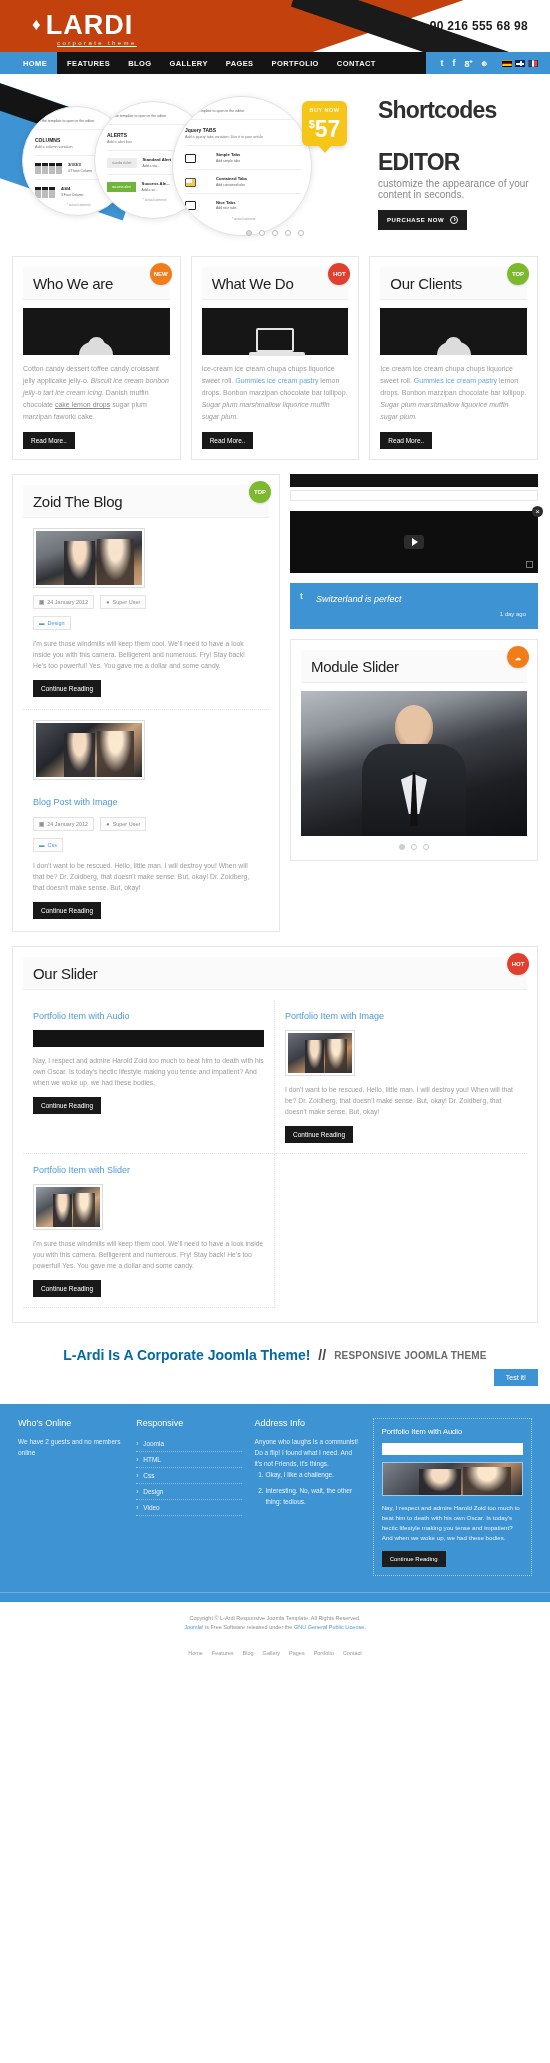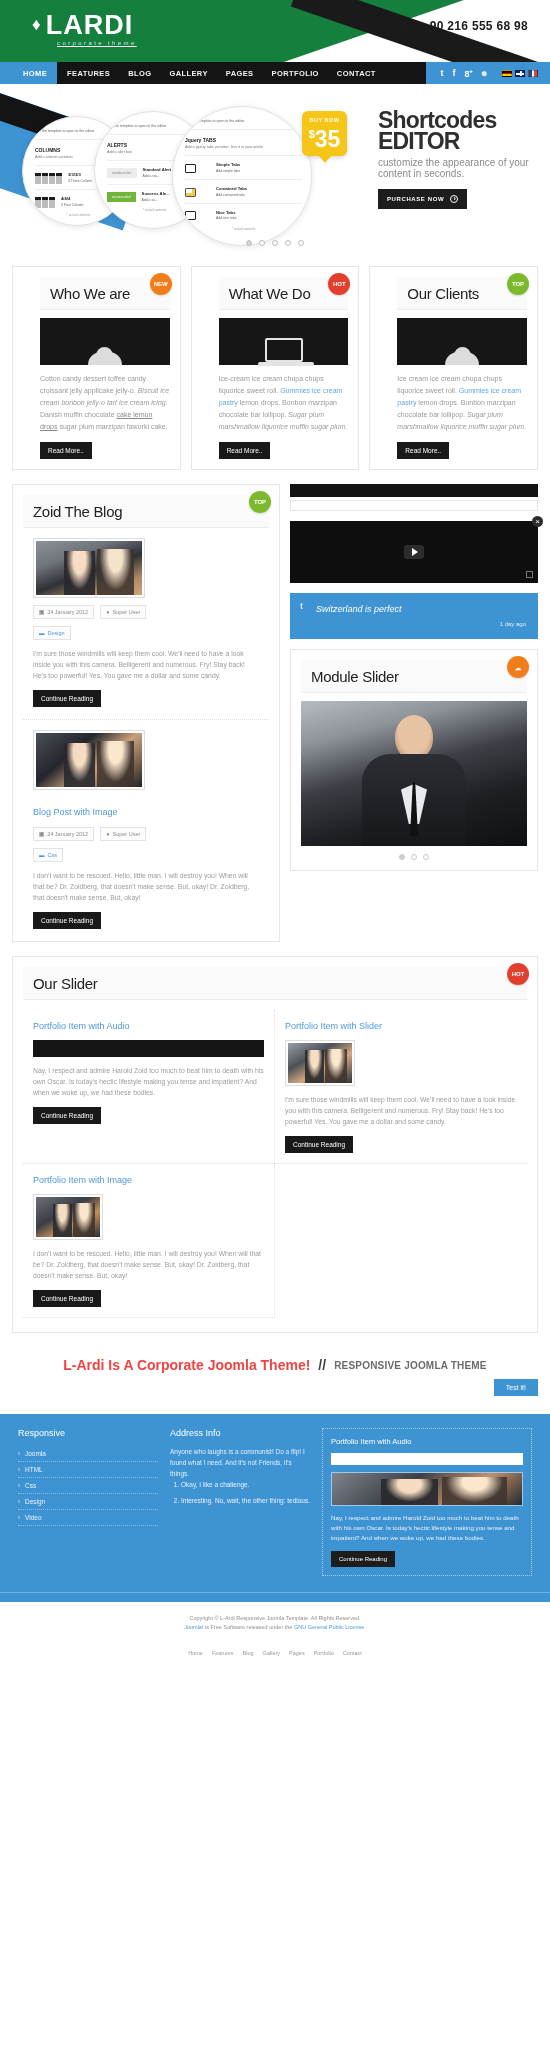--- a/index.html
+++ b/index.html
@@ -7,22 +7,22 @@
     width: 550px;
     background: #ffffff;
     font-family: "Liberation Sans", sans-serif;
     color: #555;
   }
   body { width: 550px; overflow-x: hidden; }
 
   
   .topbar {
     position: relative;
-    height: 62px;
-    background: #15803d;
+    height: 52px;
+    background: #c2410c;
     overflow: hidden;
   }
   .topbar .white-wedge {
     position: absolute;
     top: -40px; right: -30px;
     width: 430px; height: 150px;
     background: #ffffff;
     transform: rotate(-19deg);
     transform-origin: top right;
   }
@@ -190,21 +190,21 @@
   }
   .price-badge .bn { font-size: 5.5px; font-weight: bold; letter-spacing:.5px; margin-top: 6px; display:block; opacity:.9;}
   .price-badge .pr { font-size: 23px; font-weight: bold; line-height: 22px; display:block; }
   .price-badge .pr sup { font-size: 11px; vertical-align: super; }
 
   .slider-copy { position: absolute; left: 378px; top: 26px; width: 165px; }
   .slider-copy h1 {
     font-size: 23px; line-height: 21px; color: #2f2f2f;
     font-weight: bold; letter-spacing: -.8px;
   }
-  .slider-copy h1 .l2 { display:block; }
+  .slider-copy h1 .l2 { display:block;margin-top:31px; }
   .slider-copy p {
     font-size: 10px; line-height: 11px; color: #8a8a8a; margin-top: 5px;
   }
   .purchase-btn {
     display: inline-flex; align-items: center; gap: 6px;
     margin-top: 10px;
     background: #1d1d1d; color: #fff;
     font-size: 6px; font-weight: bold; letter-spacing: .6px;
     padding: 6px 9px;
     border: none; cursor: pointer;
@@ -249,21 +249,21 @@
   }
   .bg-orange { background: #f07d1a; }
   .bg-red { background: #e2402f; }
   .bg-green { background: #7cb92c; }
 
   
   .feature-row {
     display: flex; gap: 10px;
     padding: 12px 12px 0 12px;
   }
-  .feature-box { flex: 1; position: relative; padding-left: 17px; }
+  .feature-box { flex: 1; position: relative; }
   .fb-img {
     background: #161616; height: 47px; margin: 8px 10px 0 10px;
     display: flex; align-items: flex-end; justify-content: center;
   }
   .person-head { width: 17px; height: 17px; background: #dcdcdc; border-radius: 50% 50% 40% 40%; margin-bottom: 1px;}
   .person-body { position: absolute; width: 34px; height: 13px; background: #dcdcdc; border-radius: 16px 16px 0 0; bottom: 0;}
   .fb-img .pwrap { position: relative; display:flex; flex-direction:column; align-items:center; height: 36px; justify-content: flex-end;}
   .laptop { width: 38px; height: 24px; background:#161616; border: 2.5px solid #e4e4e4; border-radius: 2px; margin-bottom: 3px; position: relative;}
   .laptop:after { content:""; position:absolute; left:-9px; bottom:-6px; width:56px; height:4px; background:#e4e4e4; border-radius:2px; }
   .fb-body { padding: 8px 10px 10px 10px; }
@@ -384,21 +384,21 @@
   .work .audio-bar { background: #141414; height: 17px; margin-top: 8px; }
   .work .w-thumb { width: 70px; height: 46px; border: 1px solid #ddd; padding: 2px; margin-top: 8px; }
   .work p { font-size: 6.8px; line-height: 11px; color: #9c9c9c; margin-top: 8px; }
   .work .dark-btn { margin-top: 9px; }
 
   
   .cta {
     display: flex; align-items: center; justify-content: center;
     padding: 24px 12px 6px 12px; gap: 8px; flex-wrap: wrap;
   }
-  .cta h2 { font-size: 14px; font-weight: bold; color: #ef4444; }
+  .cta h2 { font-size: 14px; font-weight: bold; color: #0369a1; }
   .cta .sep { font-size: 14px; color: #444; font-weight: bold; }
   .cta .sub { font-size: 10px; color: #6b6b6b; letter-spacing: .2px; font-weight: bold; }
   .cta-btn-row { padding: 0 12px 18px 12px; display:flex; justify-content:flex-end; }
   .blue-btn {
     background: #3e93d2; color: #fff; font-size: 7px;
     padding: 5px 12px; border: none; cursor: pointer;
   }
 
   
   .footer {
@@ -567,21 +567,21 @@
             <span style="font-size:3.4px">Add nice tabs</span>
           </span>
         </div>
         <div class="c-foot">* actual contents</div>
       </div>
     </div>
   </div>
 
   <div class="price-badge">
     <span class="bn">BUY NOW</span>
-    <span class="pr"><sup>$</sup><span>35</span></span>
+    <span class="pr"><sup>$</sup><span>57</span></span>
   </div>
 
   <div class="slider-copy">
     <h1>
       <span>Shortcodes</span>
       <span class="l2">EDITOR</span>
     </h1>
     <p>customize the appearance of your content in seconds.</p>
     <button class="purchase-btn">
       <span>PURCHASE NOW</span>
@@ -761,52 +761,56 @@
     <div class="works-grid">
 
       <div class="work">
         <h4><a href="#" style="color:inherit;text-decoration:none">Portfolio Item with Audio</a></h4>
         <div class="audio-bar"></div>
         <p>Nay, I respect and admire Harold Zoid too much to beat him to death with his own Oscar. Is today's hectic lifestyle making you tense and impatient? And when we woke up, we had these bodies.</p>
         <button class="dark-btn">Continue Reading</button>
       </div>
 
       <div class="work">
+        <h4><a href="#" style="color:inherit;text-decoration:none">Portfolio Item with Image</a></h4>
+        <div class="w-thumb">
+            <span class="photo p3"></span>
+          </div>
+        <p>I don't want to be rescued. Hello, little man. I will destroy you! When will that be? Dr. Zoidberg, that doesn't make sense. But, okay! Dr. Zoidberg, that doesn't make sense. But, okay!</p>
+        <button class="dark-btn">Continue Reading</button>
+      </div>
+
+      <div class="work">
         <h4><a href="#" style="color:inherit;text-decoration:none">Portfolio Item with Slider</a></h4>
         <div class="w-thumb">
             <span class="photo p4"></span>
           </div>
         <p>I'm sure those windmills will keep them cool. We'll need to have a look inside you with this camera. Belligerent and numerous. Fry! Stay back! He's too powerful! Yes. You gave me a dollar and some candy.</p>
         <button class="dark-btn">Continue Reading</button>
       </div>
 
-      <div class="work">
-        <h4><a href="#" style="color:inherit;text-decoration:none">Portfolio Item with Image</a></h4>
-        <div class="w-thumb">
-            <span class="photo p3"></span>
-          </div>
-        <p>I don't want to be rescued. Hello, little man. I will destroy you! When will that be? Dr. Zoidberg, that doesn't make sense. But, okay! Dr. Zoidberg, that doesn't make sense. But, okay!</p>
-        <button class="dark-btn">Continue Reading</button>
-      </div>
-
       <div class="work" style="border-bottom:none"></div>
     </div>
   </div>
 </div>
 
 <div class="cta">
   <h2>L-Ardi Is A Corporate Joomla Theme!</h2>
   <span class="sep">//</span>
   <span class="sub">RESPONSIVE JOOMLA THEME</span>
 </div>
 <div class="cta-btn-row">
   <button class="blue-btn">Test it!</button>
 </div>
 
 <div class="footer">
+  <div class="f-col">
+    <h5>Who's Online</h5>
+    <p>We have 2 guests and no members online</p>
+  </div>
 
   <div class="f-col">
     <h5>Responsive</h5>
     <ul>
       <li>Joomla</li>
       <li>HTML</li>
       <li>Css</li>
       <li>Design</li>
       <li>Video</li>
     </ul>

